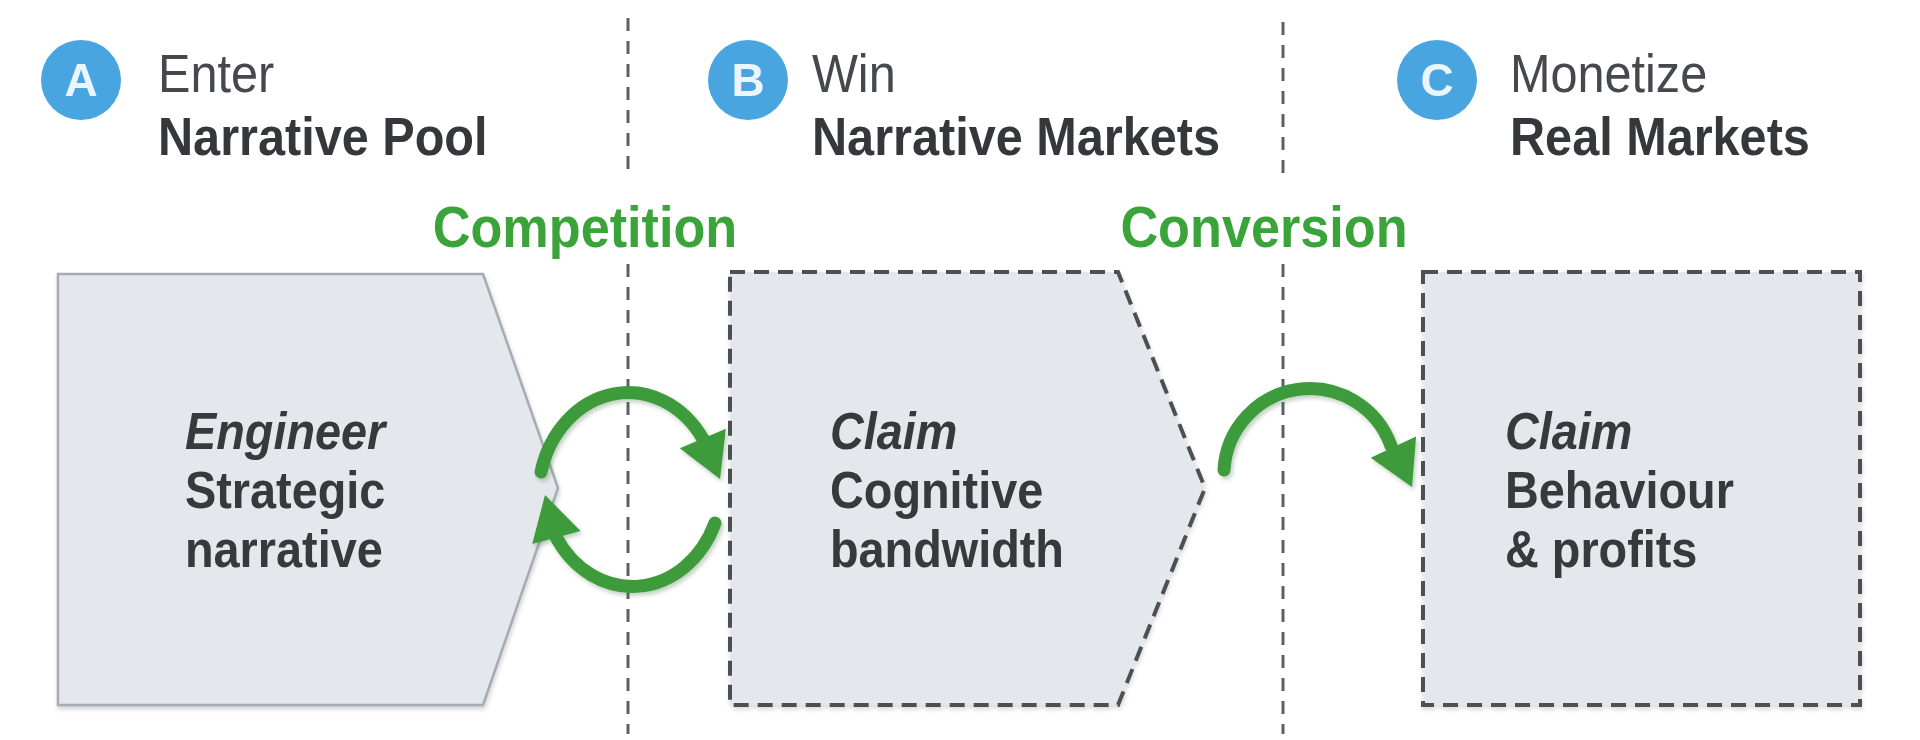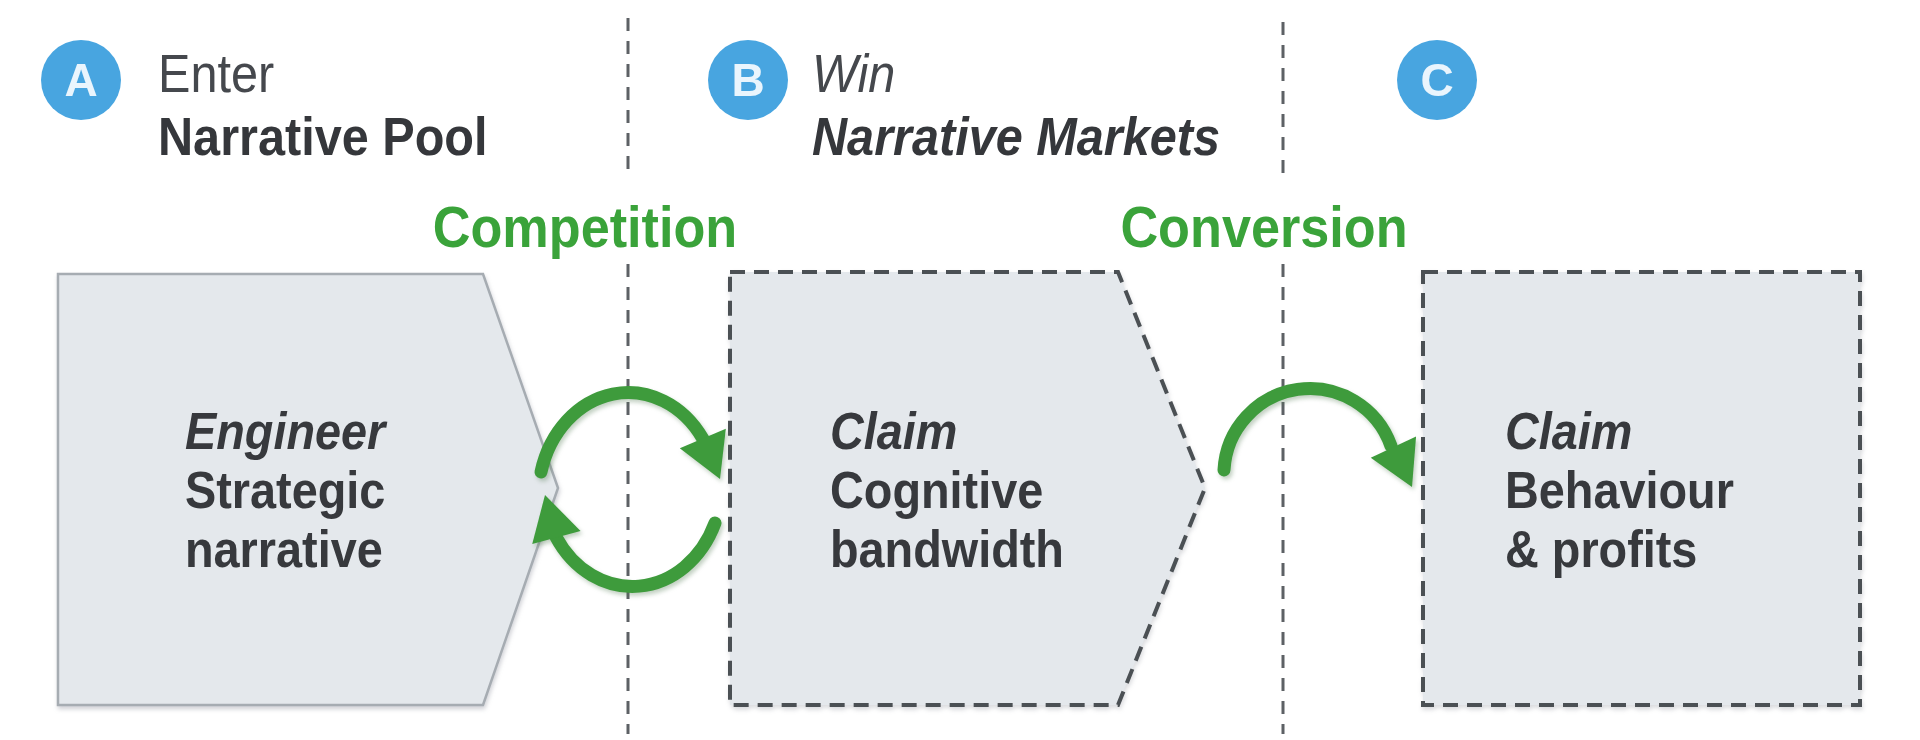--- a/index.html
+++ b/index.html
@@ -85,29 +85,33 @@
     <div class="titles" style="margin-left:37px;">
       <div class="t1">Enter</div>
       <div class="t2">Narrative Pool</div>
     </div>
   </div>
 
   <div class="step-header" style="left:708px;">
     <div class="badge">
       <span>B</span>
     </div>
-    <div class="titles" style="margin-left:24px;font-style:italic;">
+    <div class="titles" style="margin-left:24px;">
       <div class="t1">Win</div>
       <div class="t2">Narrative Markets</div>
     </div>
   </div>
 
   <div class="step-header" style="left:1397px;">
     <div class="badge">
       <span>C</span>
+    </div>
+    <div class="titles" style="margin-left:33px;">
+      <div class="t1">Monetize</div>
+      <div class="t2">Real Markets</div>
     </div>
   </div>
 
   <div class="green-label" style="left:585px;">Competition</div>
   <div class="green-label" style="left:1264px;">Conversion</div>
 
   <div class="box-text" style="left:185px;">
     <div class="it">Engineer</div>
     <div>Strategic</div>
     <div>narrative</div>

